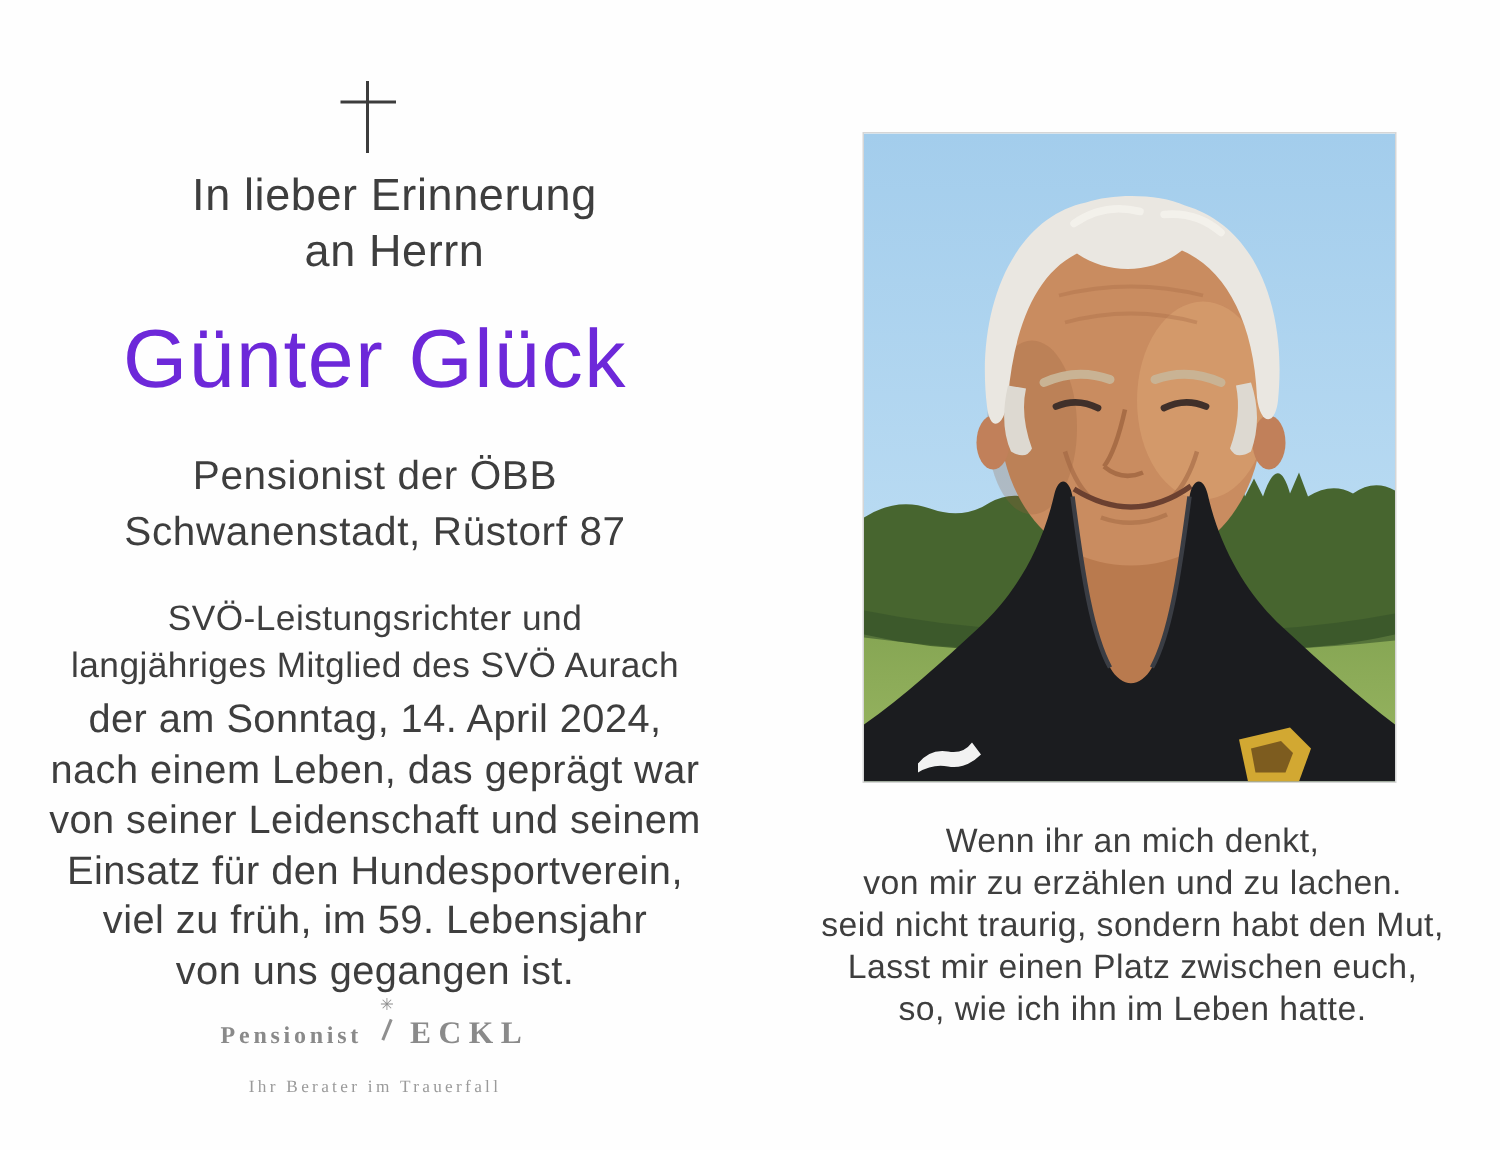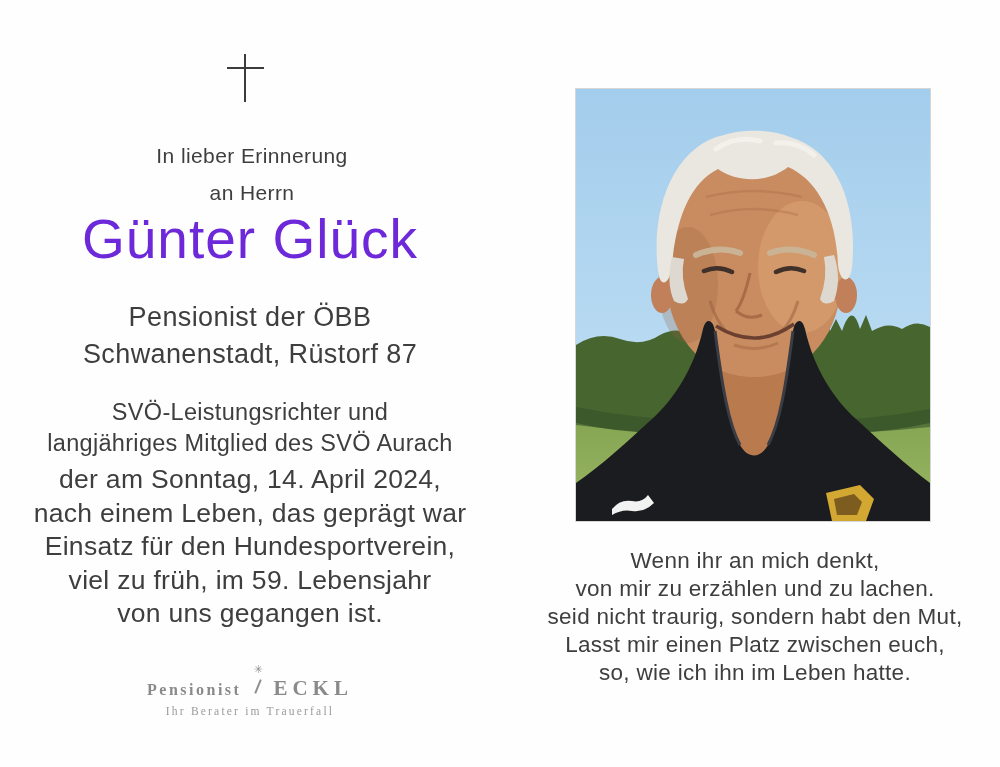--- a/index.html
+++ b/index.html
@@ -9,35 +9,35 @@
   }
   .abs{position:absolute;}
   .center{text-align:center;}
 
   
   .cross-wrap{left:227px;top:54px;width:37px;height:48px;}
   .cross-v{position:absolute;left:17px;top:0;width:2px;height:48px;background:#3c3c3c;}
   .cross-h{position:absolute;left:0;top:13px;width:37px;height:2px;background:#3c3c3c;}
 
   
-  .intro{left:4px;top:112px;width:496px;font-size:21px;line-height:37px;letter-spacing:.4px;margin-top:25px;}
+  .intro{left:15px;top:112px;width:496px;font-size:30px;line-height:37px;letter-spacing:.4px;}
   .name{left:0;top:204px;width:500px;font-size:55px;line-height:70px;letter-spacing:1px;color:#6d28d9;font-weight:400;}
   .subtitle{left:0;top:299px;width:500px;font-size:27px;line-height:37px;letter-spacing:.4px;}
   .membership{left:0;top:397px;width:500px;font-size:23.5px;line-height:31px;letter-spacing:.3px;}
   .obituary{left:0;top:463px;width:500px;font-size:26.5px;line-height:33.5px;letter-spacing:.3px;}
 
   
   .logo{left:0;top:676px;width:500px;color:#8a8a8a;font-family:"Liberation Serif","DejaVu Serif",serif;}
   .logo-row{display:flex;justify-content:center;align-items:baseline;gap:9px;}
   .logo-prefix{font-size:16px;font-weight:bold;letter-spacing:2.5px;}
   .logo-mark{position:relative;width:14px;height:18px;align-self:stretch;}
   .logo-slash{position:absolute;left:7px;top:3px;width:2px;height:15px;background:#8f8f8f;transform:rotate(22deg);}
   .logo-sun{position:absolute;left:3px;top:-13px;font-size:11px;color:#8f8f8f;font-family:"DejaVu Sans",sans-serif;}
   .logo-name{font-size:21px;font-weight:bold;letter-spacing:5px;}
-  .logo-tagline{margin-top:4px;text-align:center;font-size:11.5px;letter-spacing:2.2px;color:#9a9a9a;}
+  .logo-tagline{margin-top:18px;text-align:center;font-size:11.5px;letter-spacing:2.2px;color:#9a9a9a;}
 
   
   .photo-frame{left:575px;top:88px;width:354px;height:432px;border:1px solid #d6d6d6;box-sizing:content-box;}
   .photo-frame svg{display:block;width:354px;height:432px;}
 
   
   .quote{left:535px;top:547px;width:440px;font-size:22.5px;line-height:28px;letter-spacing:.3px;}
 </style>
 </head>
 <body>
@@ -62,20 +62,21 @@
   </div>
 
   <div class="abs membership center">
     <div>SVÖ-Leistungsrichter und</div>
     <div>langjähriges Mitglied des SVÖ Aurach</div>
   </div>
 
   <div class="abs obituary center">
     <div>der am Sonntag, 14. April 2024,</div>
     <div>nach einem Leben, das geprägt war</div>
+    <div>von seiner Leidenschaft und seinem</div>
     <div>Einsatz für den Hundesportverein,</div>
     <div>viel zu früh, im 59. Lebensjahr</div>
     <div>von uns gegangen ist.</div>
   </div>
 
   <div class="abs logo">
     <div class="logo-row">
       <span class="logo-prefix">Pensionist</span>
       <span class="logo-mark">
         <span class="logo-slash"></span>

